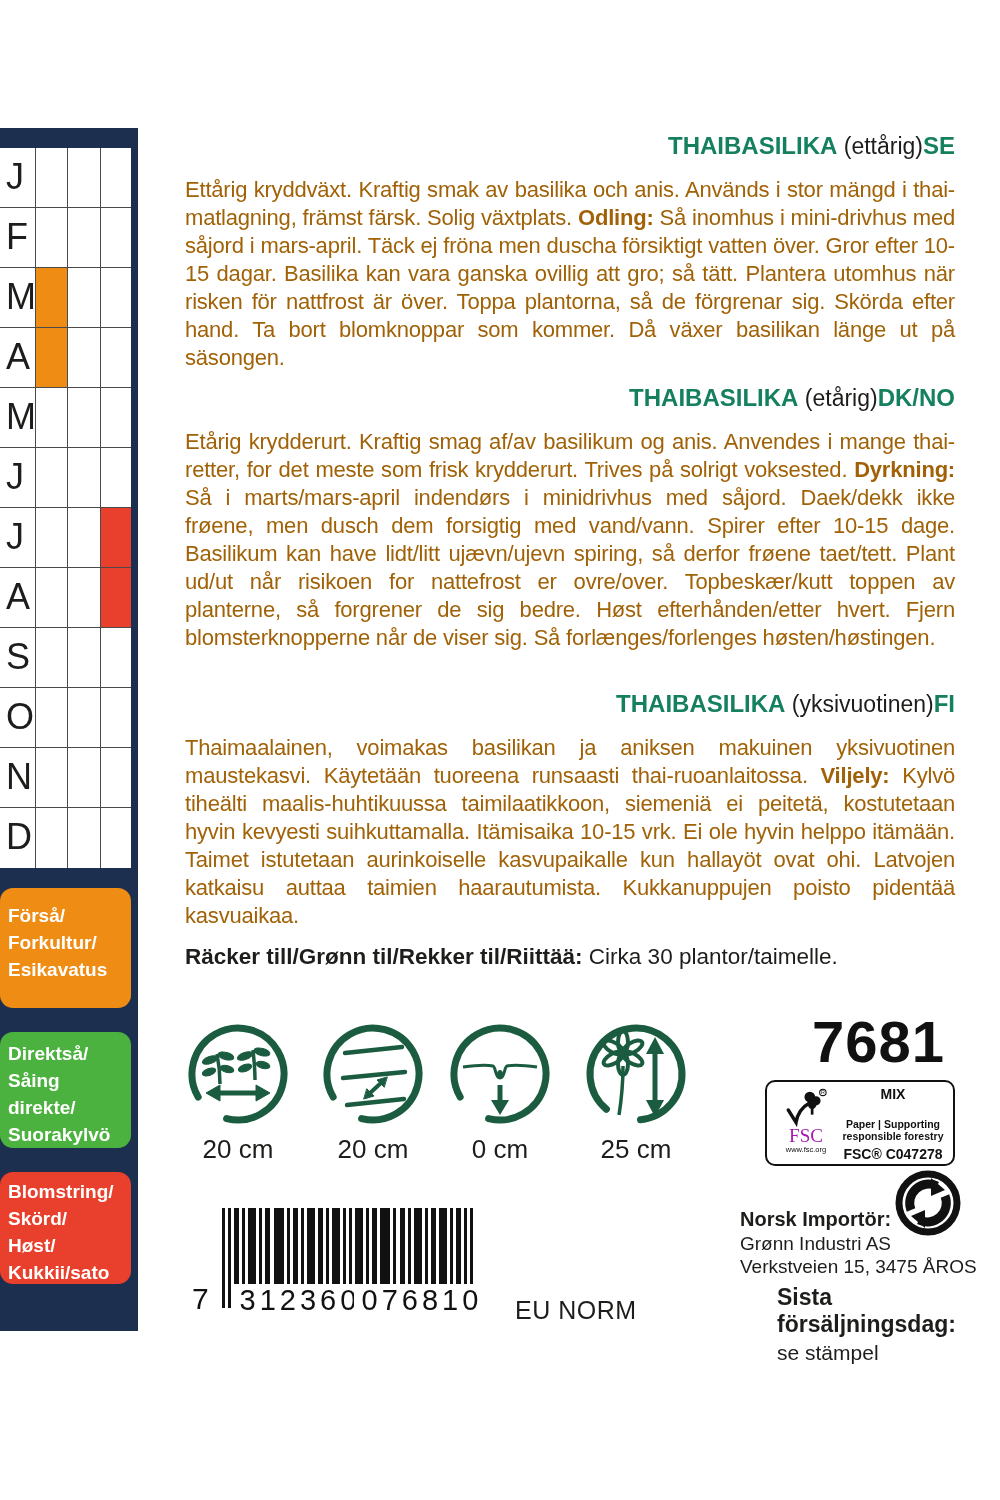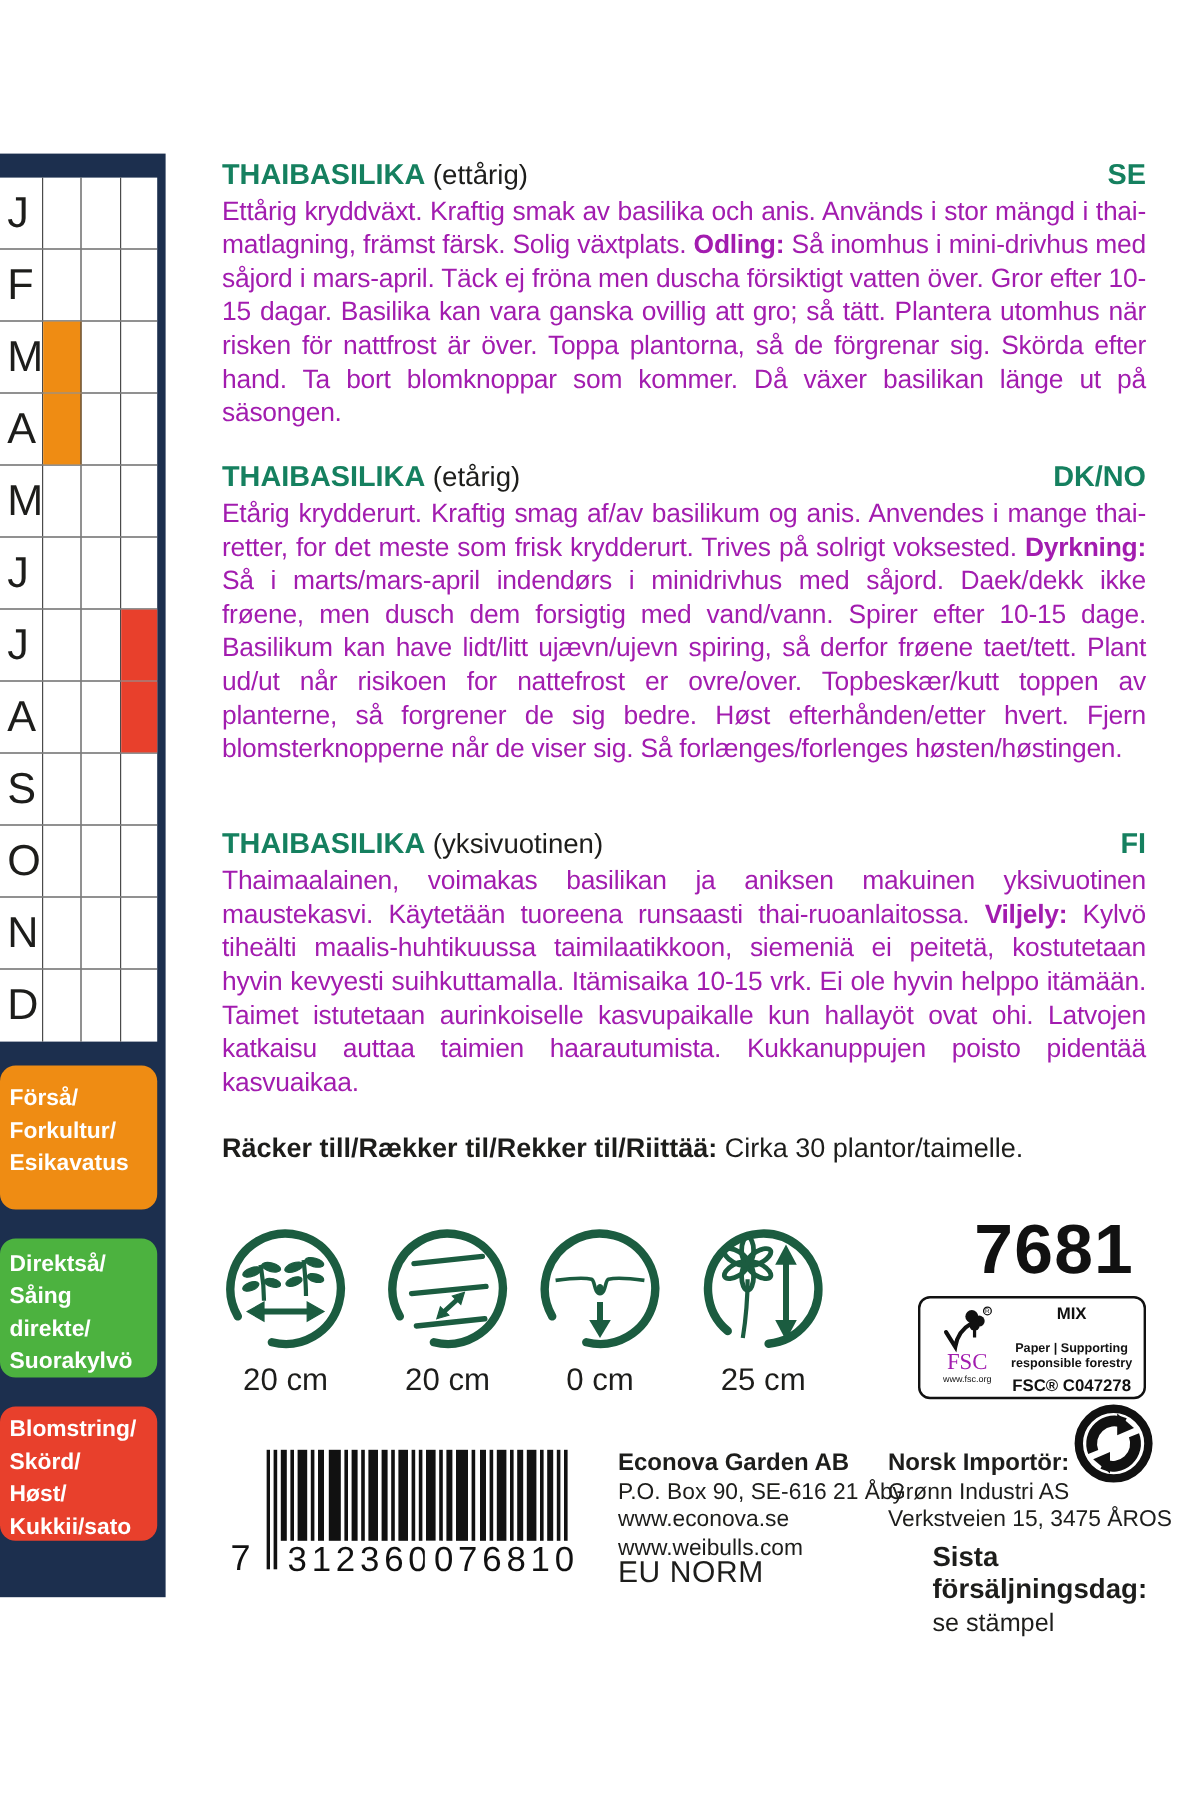--- a/index.html
+++ b/index.html
@@ -22,25 +22,25 @@
   .cal-cell.red { background:#e8402c; }
 
   .legend { position:absolute; top:760px; left:0; width:131px; }
   .side-box { width:131px; color:#fff; font-weight:bold; font-size:19px; line-height:27px; padding:14px 4px 0 8px;border-radius:13px; }
   .side-box.forkultur { background:#ef8c13; height:120px; margin-bottom:24px; }
   .side-box.direktsa  { background:#4cb23f; height:116px; margin-bottom:24px; padding-top:8px; }
   .side-box.blomstring{ background:#e8402c; height:112px; padding-top:6px; }
 
   
   .section { position:absolute; left:185px; width:770px; }
-  .sec-head { display:flex; justify-content:space-between; align-items:baseline; font-size:24px; }
+  .sec-head { display:flex; justify-content:flex-end; align-items:baseline; font-size:24px; }
   .sec-title { font-weight:bold; color:#15805f; }
   .sec-sub { font-weight:normal; color:#1d1d1b; font-size:23px; }
   .sec-lang { font-weight:bold; color:#15805f; }
-  .body-text { margin-top:2px; font-size:22px; line-height:28px; text-align:justify; letter-spacing:-0.2px; color:#a21caf; }
+  .body-text { margin-top:16px; font-size:22px; line-height:28px; text-align:justify; letter-spacing:-0.2px; color:#a16207; }
   .body-text strong { font-weight:bold; }
   #sec-se { top:132px; } #sec-dk { top:384px; } #sec-fi { top:690px; }
   .yield-line { position:absolute; left:185px; top:944px; width:770px; font-size:22.5px; }
   .yield-line strong { font-weight:bold; }
 
   
   .picto { position:absolute; top:1020px; width:106px; text-align:center; }
   #picto-0 { left:185px; } #picto-1 { left:320px; } #picto-2 { left:447px; } #picto-3 { left:583px; }
   .picto svg { display:block; width:106px; height:110px; }
   .picto-label { margin-top:4px; font-size:26px; color:#1d1d1b; }
@@ -194,21 +194,21 @@
   </section>
 
   <section class="section" id="sec-fi">
     <div class="sec-head">
       <div><span class="sec-title">THAIBASILIKA</span><span class="sec-sub"> (yksivuotinen)</span></div>
       <span class="sec-lang">FI</span>
     </div>
     <p class="body-text"><span>Thaimaalainen, voimakas basilikan ja aniksen makuinen yksivuotinen maustekasvi. Käytetään tuoreena runsaasti thai-ruoanlaitossa. </span><strong>Viljely:</strong><span> Kylvö tiheälti maalis-huhtikuussa taimilaatikkoon, siemeniä ei peitetä, kostutetaan hyvin kevyesti suihkuttamalla. Itämisaika 10-15 vrk. Ei ole hyvin helppo itämään. Taimet istutetaan aurinkoiselle kasvupaikalle kun hallayöt ovat ohi. Latvojen katkaisu auttaa taimien haarautumista. Kukkanuppujen poisto pidentää kasvuaikaa.</span></p>
   </section>
 
-  <p class="yield-line"><strong>Räcker till/Rækker til/Rekker til/Riittää:</strong><span> Cirka 30 plantor/taimelle.</span></p>
+  <p class="yield-line"><strong>Räcker till/Grønn til/Rekker til/Riittää:</strong><span> Cirka 30 plantor/taimelle.</span></p>
 
   <div class="picto" id="picto-0">
     <svg viewBox="0 0 106 110">
       <circle cx="53" cy="54" r="46" fill="none" stroke="#1b5c40" stroke-width="7" stroke-linecap="round" stroke-dasharray="252 37" transform="rotate(150 53 54)"></circle>
       <g stroke="#1b5c40" fill="#1b5c40">
         <path d="M35 64 C35 52 34 44 32 34" stroke-width="3.5" fill="none"></path>
         <ellipse cx="25" cy="40" rx="8" ry="3.6" transform="rotate(-20 25 40)"></ellipse>
         <ellipse cx="41" cy="36" rx="8" ry="3.6" transform="rotate(15 41 36)"></ellipse>
         <ellipse cx="24" cy="52" rx="7" ry="3.4" transform="rotate(-20 24 52)"></ellipse>
         <ellipse cx="42" cy="49" rx="7" ry="3.4" transform="rotate(15 42 49)"></ellipse>
@@ -331,26 +331,20 @@
           <rect x="234" y="0" width="5" height="80"></rect>
         <rect x="242" y="0" width="3" height="100"></rect>
           <rect x="248" y="0" width="3" height="100"></rect>
       </g>
     </svg>
     <span class="bc-digit-left">7</span>
     <span class="bc-group bc-g1">312360</span>
     <span class="bc-group bc-g2">076810</span>
   </div>
 
-  <div class="publisher">
-    <div class="bold-line">Econova Garden AB</div>
-    <div>P.O. Box 90, SE-616 21 Åby</div>
-    <div>www.econova.se</div>
-    <div>www.weibulls.com</div>
-  </div>
   <div class="eu-norm">EU NORM</div>
 
   <div class="importer">
     <div class="bold-line">Norsk Importör:</div>
     <div>Grønn Industri AS</div>
     <div>Verkstveien 15, 3475 ÅROS</div>
   </div>
 
   <div class="expiry">
     <div class="expiry-label">Sista försäljningsdag:</div>

